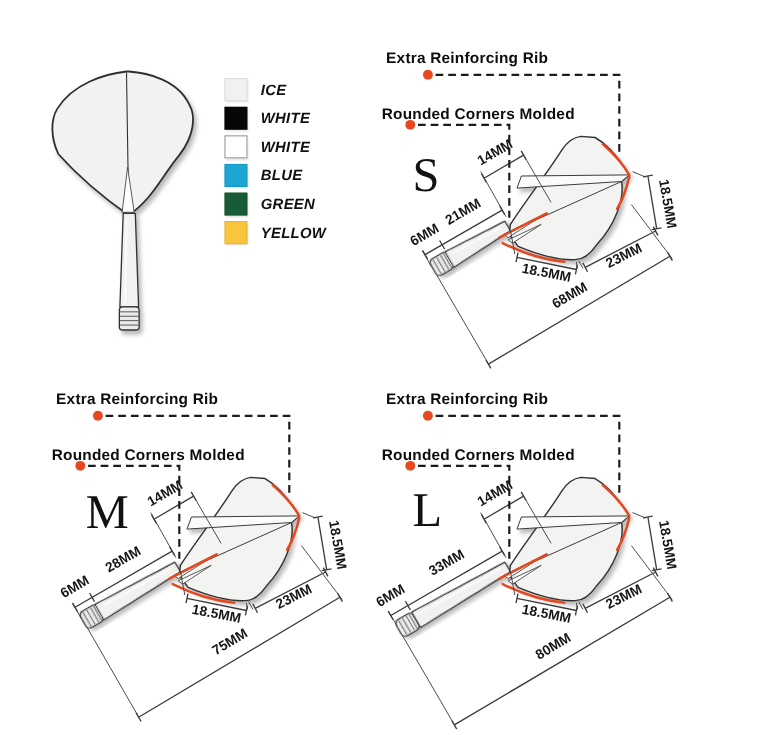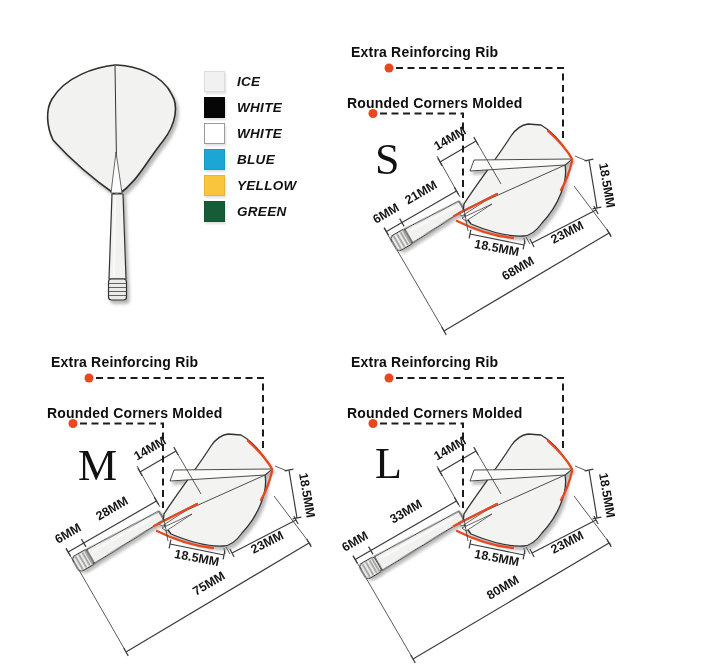--- a/index.html
+++ b/index.html
@@ -128,26 +128,26 @@
     </div>
     <div class="legend-row">
       <span class="swatch" style="background-color: rgb(255, 255, 255); border: 1px solid rgb(154, 154, 154);"></span>
       <span class="legend-label">WHITE</span>
     </div>
     <div class="legend-row">
       <span class="swatch" style="background-color: rgb(27, 166, 212);"></span>
       <span class="legend-label">BLUE</span>
     </div>
     <div class="legend-row">
+      <span class="swatch" style="background-color: rgb(23, 92, 55);"></span>
+      <span class="legend-label">GREEN</span>
+    </div>
+    <div class="legend-row">
       <span class="swatch" style="background-color: rgb(248, 197, 60);"></span>
       <span class="legend-label">YELLOW</span>
-    </div>
-    <div class="legend-row">
-      <span class="swatch" style="background-color: rgb(23, 92, 55);"></span>
-      <span class="legend-label">GREEN</span>
     </div>
   </div>
 
   <div class="panel" style="left:335px;top:28px;">
     <svg width="368" height="332" viewBox="-10 0 368 332">
       <text class="callout-label" x="6" y="29">Extra Reinforcing Rib</text>
       <text class="callout-label" x="2" y="80">Rounded Corners Molded</text>
       <text class="size-letter" x="30" y="146">S</text>
       <g filter="url(#ds)" transform="translate(119,176) rotate(-30)">
         <rect class="thread" x="-81" y="-8.5" width="18" height="17" rx="4"></rect>

